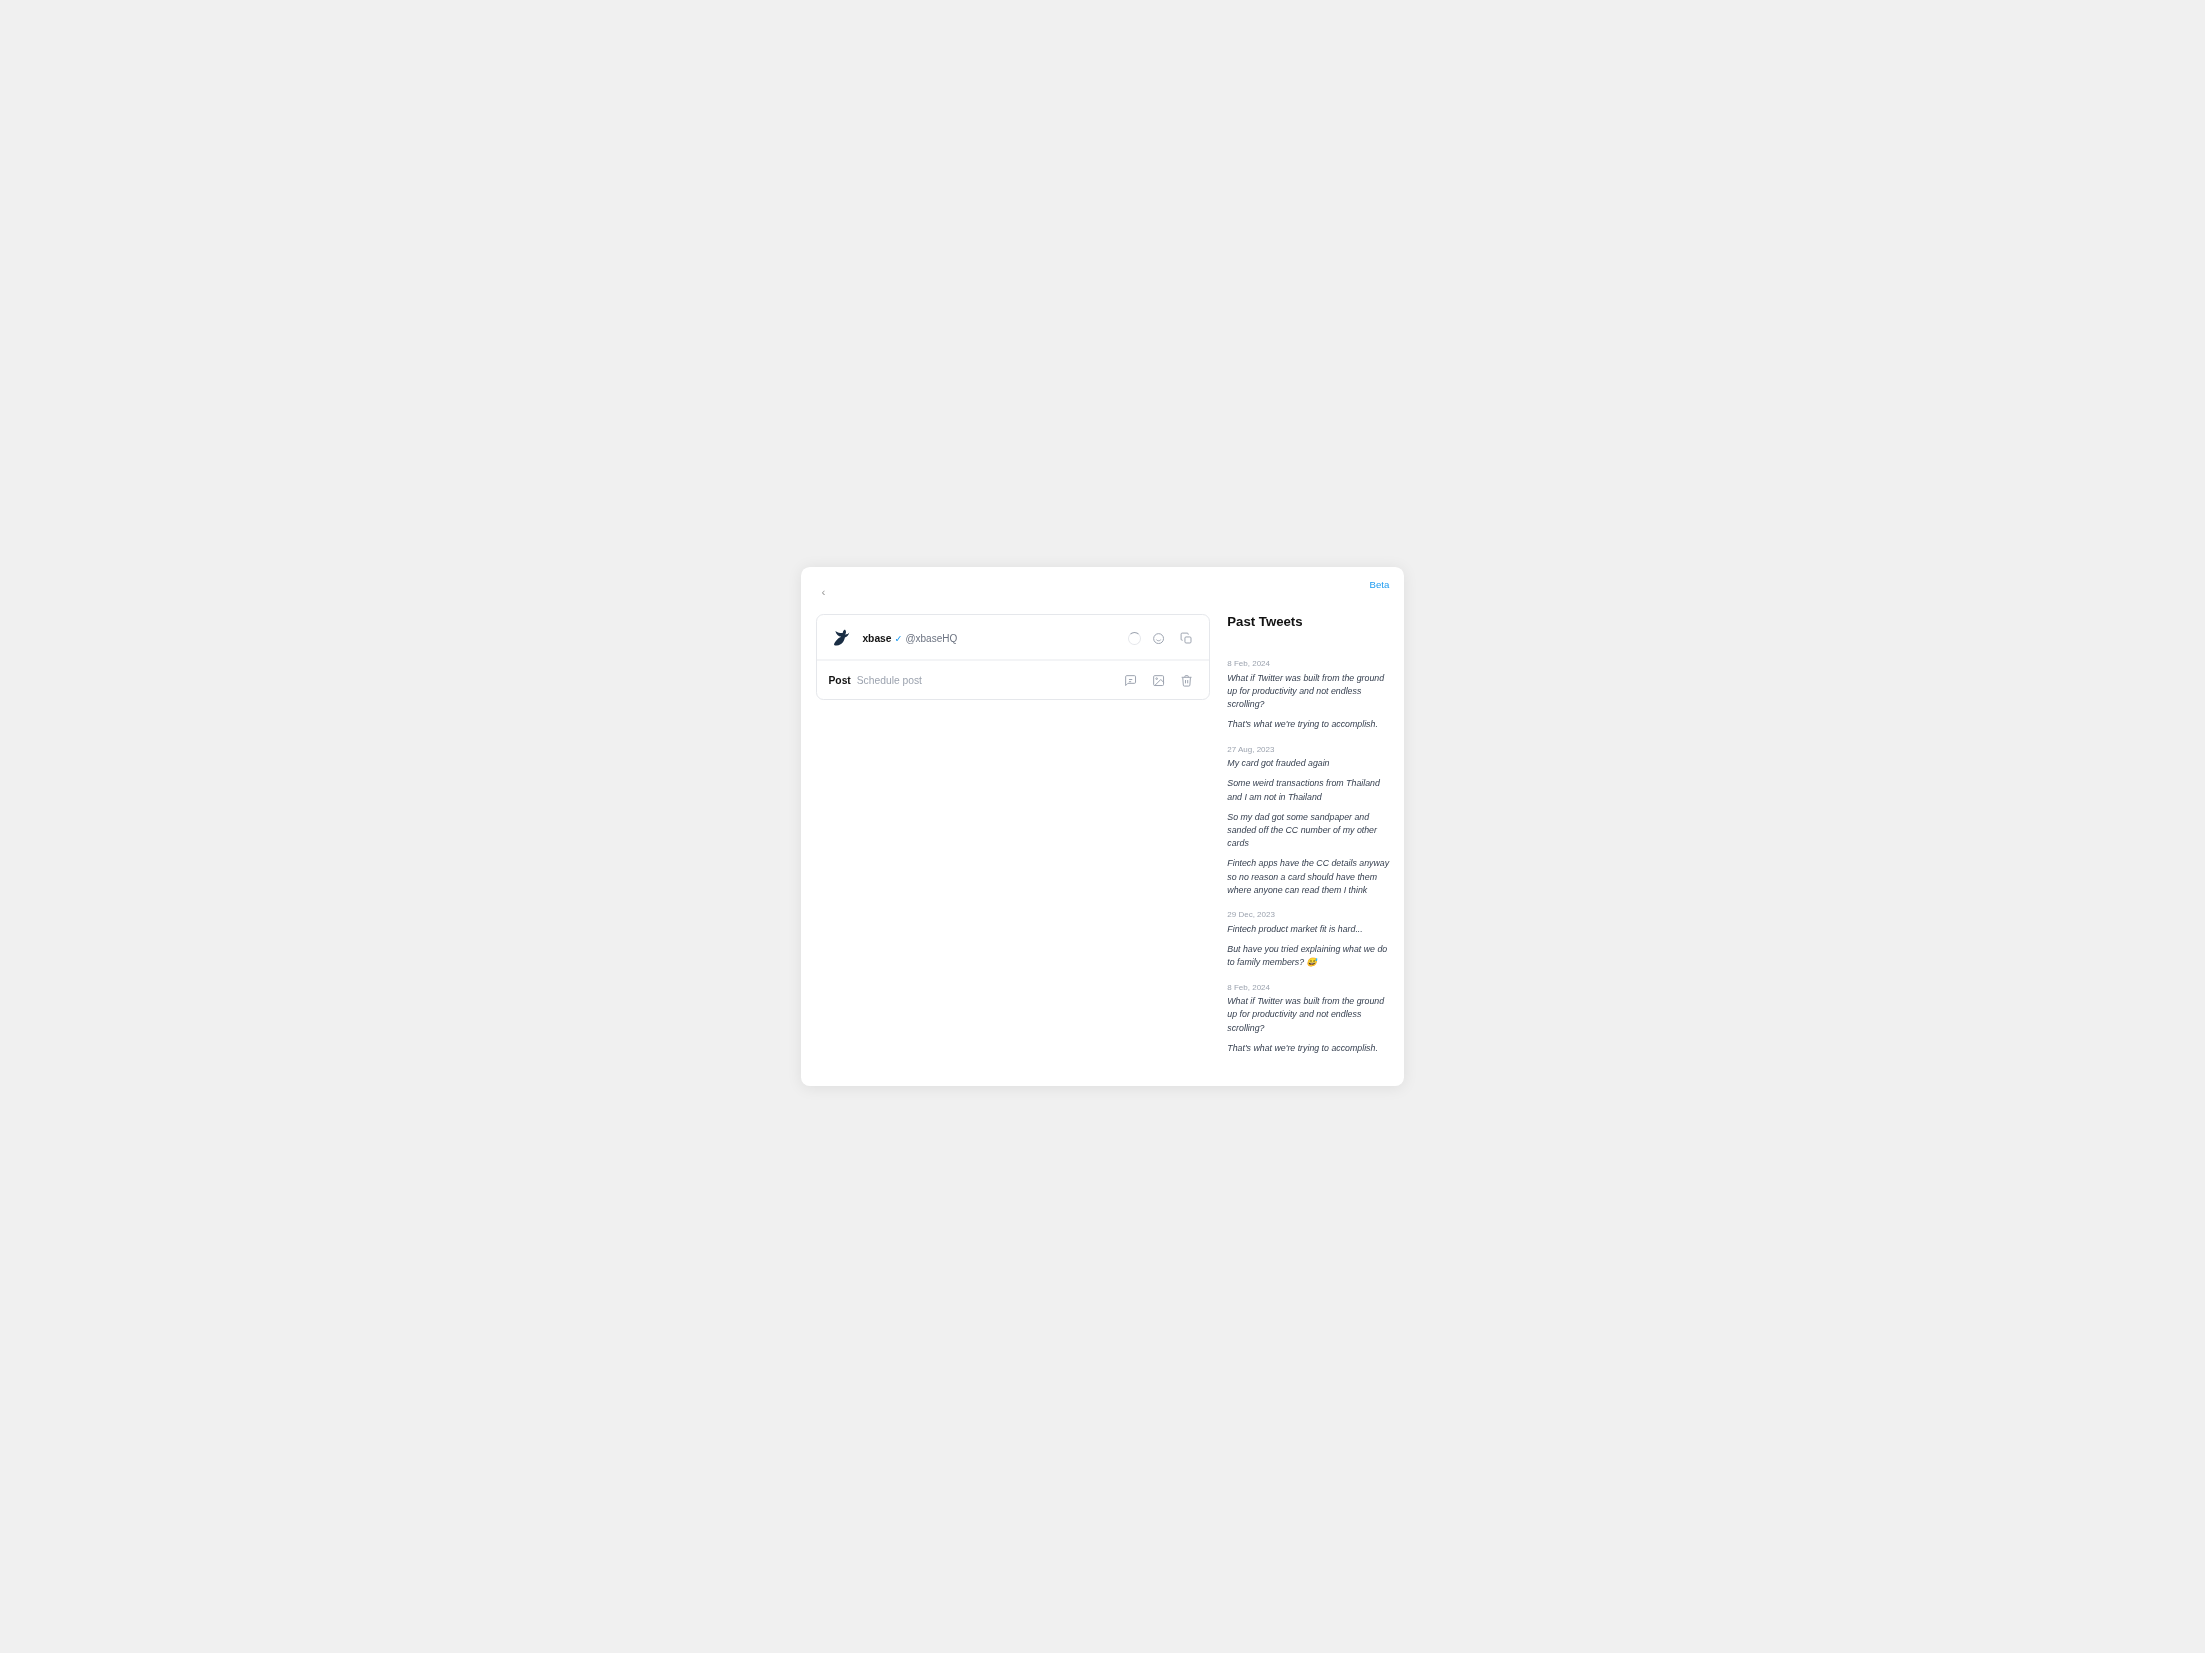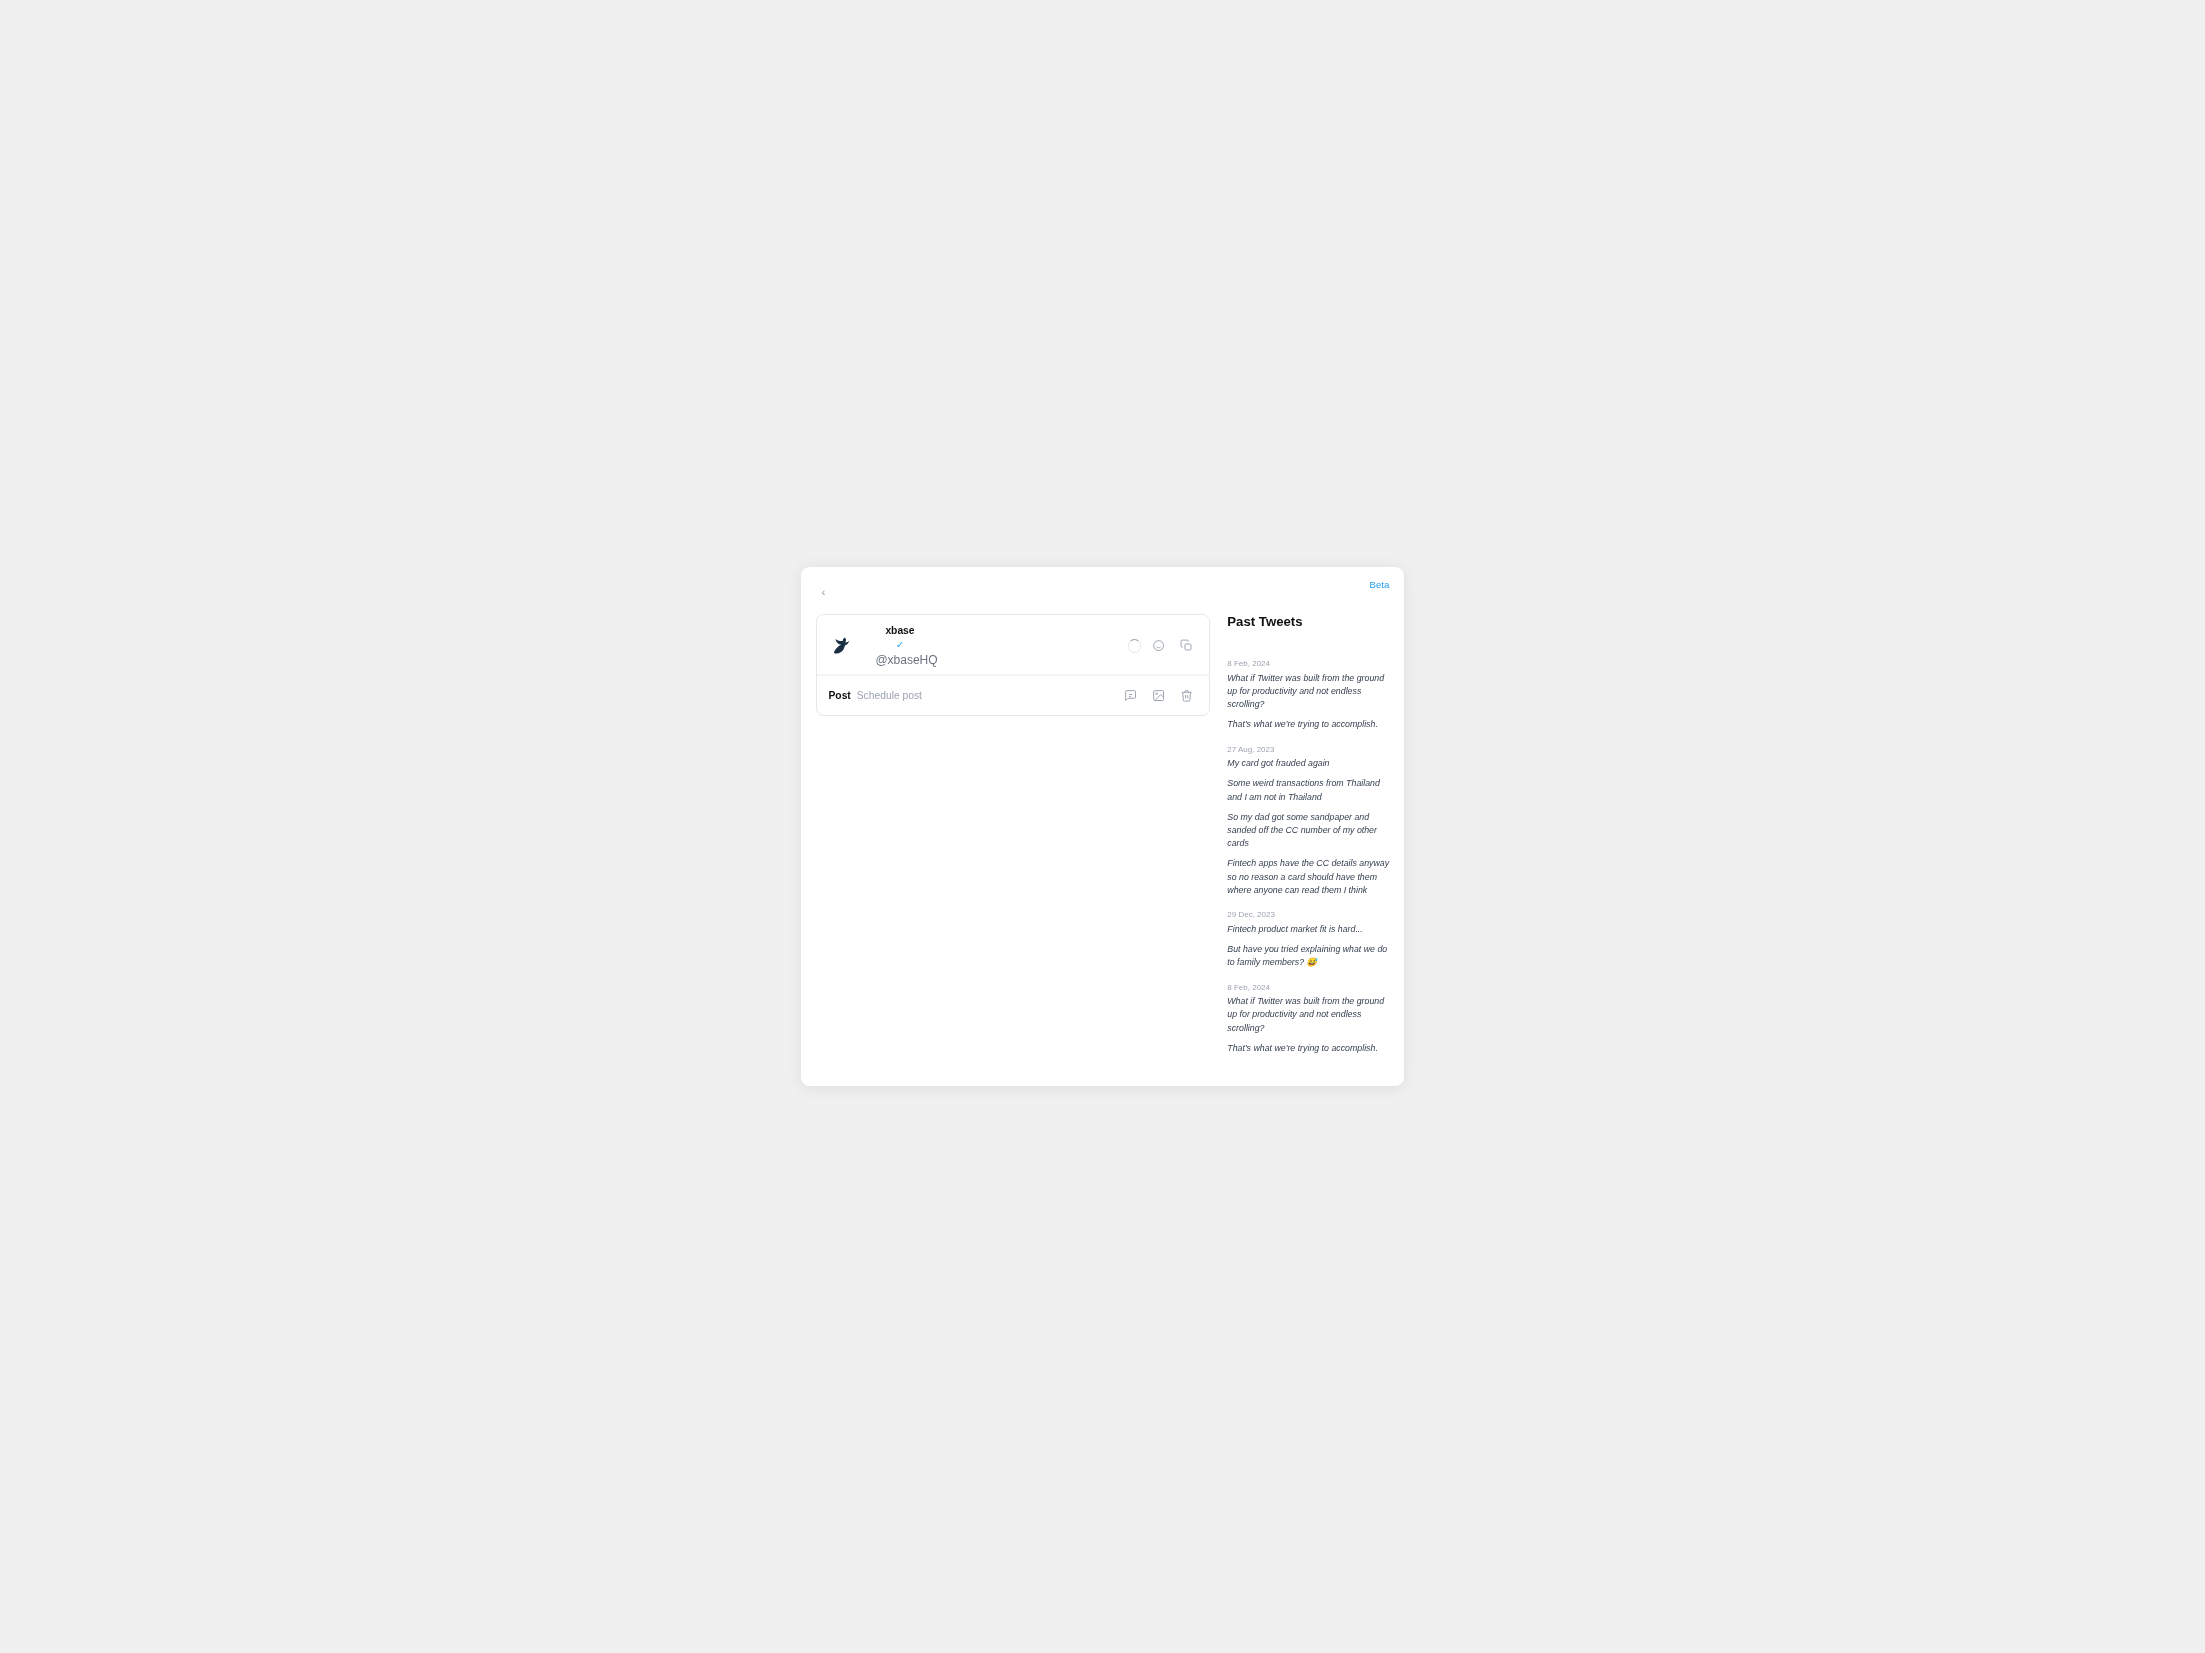--- a/index.html
+++ b/index.html
@@ -74,35 +74,33 @@
       height: 26.5px;
     }
     .avatar svg {
       width: 26.5px;
       height: 26.5px;
     }
     .user-info {
       display: flex;
       align-items: center;
       gap: 2.9px;
-      flex-direction: column;
     }
     .user-name {
       font-size: 10.3px;
       font-weight: 600;
       color: #111;
     }
     .verified-icon {
       color: #1d9bf0;
       font-size: 9.6px;
     }
     .user-handle {
-      font-size: 12px;
+      font-size: 10px;
       color: #6b7280;
-      margin-left: 13px;
     }
     .compose-actions {
       display: flex;
       align-items: center;
       gap: 7.4px;
     }
     .compose-action-btn {
       background: none;
       border: none;
       cursor: pointer;

